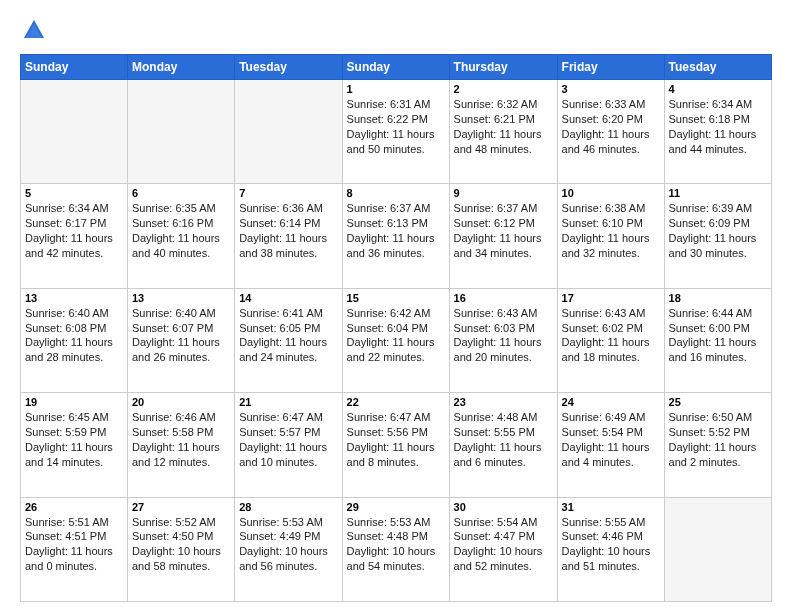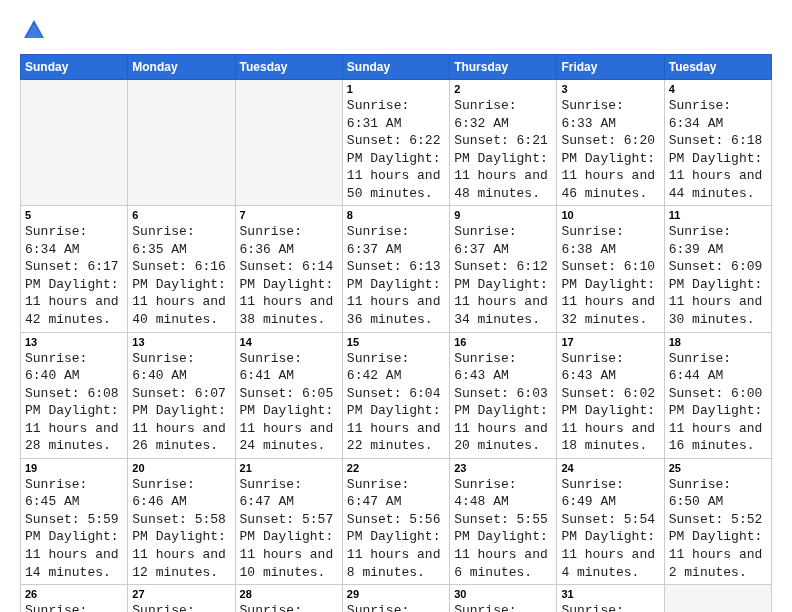--- a/index.html
+++ b/index.html
@@ -78,24 +78,23 @@
     .calendar tbody tr td.empty {
       background: #f5f5f5;
     }
     .cell-date {
       font-weight: bold;
       font-size: 11px;
       margin-bottom: 2px;
       display: block;
     }
     .cell-info {
-      font-size: 13px;
+      font-size: 11px;
       color: #222;
       line-height: 1.35;
-      font-family: Liberation Mono, monospace;
     }
     .row-shaded td {
       background: #f0f0f0;
     }
   </style>
 </head>
 <body>
 
 <div class="page">
   <div class="header">

